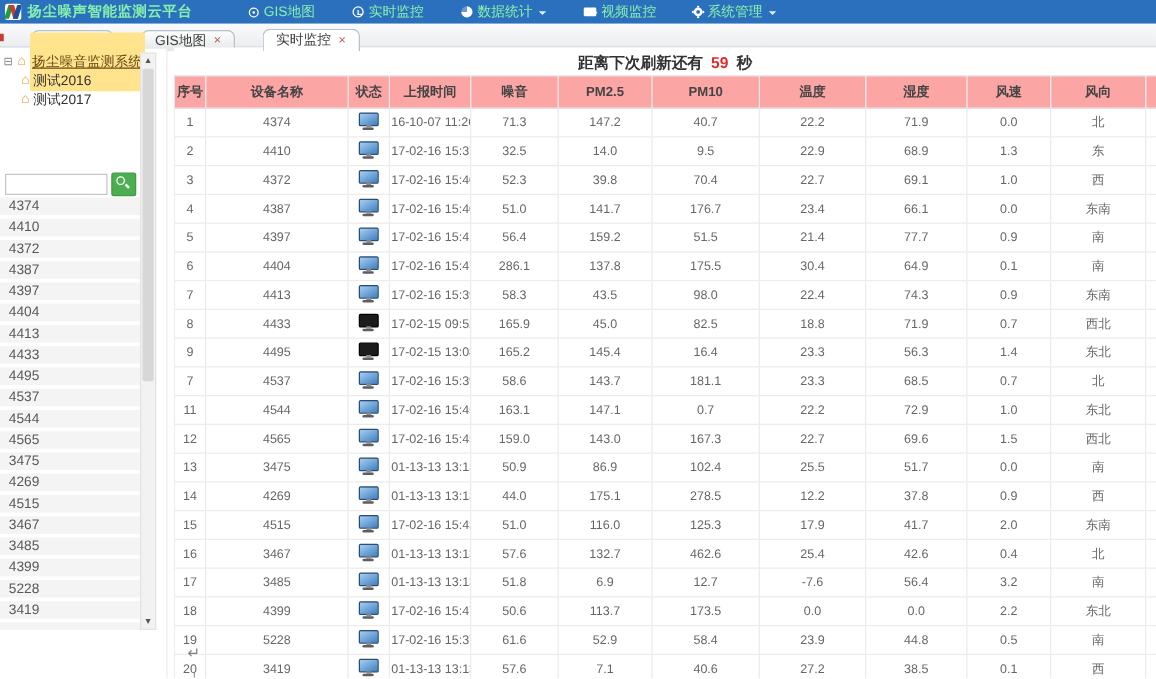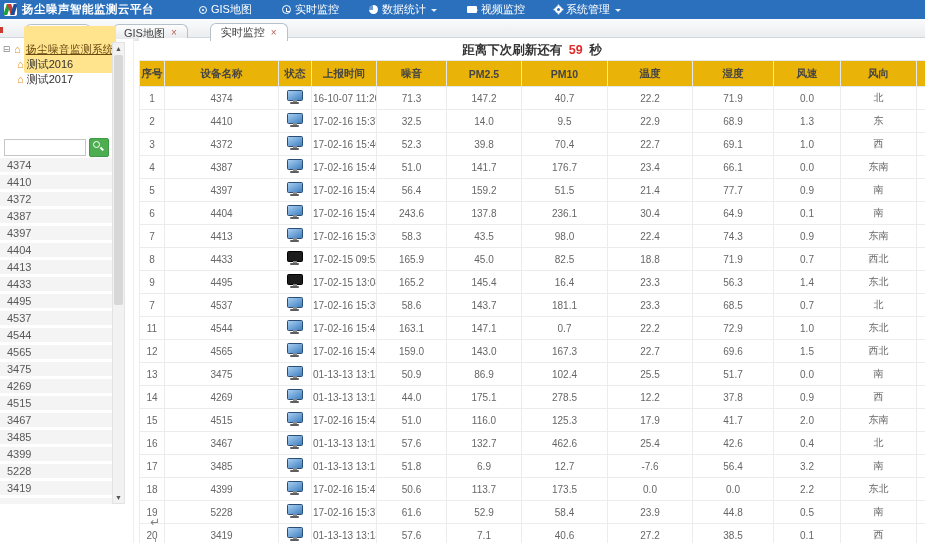--- a/index.html
+++ b/index.html
@@ -1,20 +1,20 @@
 <!DOCTYPE html>
 <html><head>
 <meta charset="utf-8">
 <style>
   html,body{margin:0;padding:0;background:#fff;}
   #page{position:relative;width:925px;height:543px;overflow:hidden;background:#fff;
         font-family:"Liberation Sans","DejaVu Sans",sans-serif;-webkit-font-smoothing:antialiased;}
 
   
-  .navbar{position:absolute;top:0;left:0;right:0;height:19px;background:#2b70bd;display:flex;align-items:center;color:#ffffff;}
+  .navbar{position:absolute;top:0;left:0;right:0;height:19px;background:#2b70bd;display:flex;align-items:center;color:#86efac;}
   .logo{width:13px;height:13px;background:#fff;border-radius:2px;margin:0 5px 0 4px;position:relative;overflow:hidden;flex:none;}
   .logo i{position:absolute;top:1px;bottom:1px;width:4px;}
   .logo .l1{left:1px;background:#1f9e3d;transform:skewX(-18deg);}
   .logo .l2{left:5px;background:#cc3a31;transform:skewX(18deg);}
   .logo .l3{left:8px;background:#1d4f9c;transform:skewX(-18deg);}
   .brand{font-size:11.5px;font-weight:bold;letter-spacing:.5px;margin-right:30px;white-space:nowrap;}
   .navmenu{display:flex;align-items:center;height:100%;}
   .nav-item{display:flex;align-items:center;gap:4px;font-size:11px;padding:0 15px;height:100%;cursor:pointer;white-space:nowrap;}
   .caret{width:0;height:0;border:3px solid transparent;border-top-color:#e8eef6;margin-top:4px;margin-left:1px;}
   .nico{display:inline-block;position:relative;flex:none;}
@@ -60,21 +60,21 @@
   .sarrow.up{top:0;}.sarrow.down{bottom:0;}
   .sthumb{position:absolute;left:1px;top:12px;width:9px;height:250px;background:#d7d7d7;border-radius:2px;cursor:pointer;}
   .vdivider{position:absolute;left:133px;top:39px;bottom:0;width:1px;background:#eee;}
 
   
   .main{position:absolute;left:139px;top:38px;right:0;bottom:0;background:#fff;overflow:hidden;}
   .refresh{position:absolute;top:4px;left:0;width:786px;text-align:center;font-size:12.5px;font-weight:bold;color:#333;}
   .refresh .sec{color:#e02b2b;margin:0 3px;}
   .tblwrap{position:absolute;top:22px;left:0;}
   table{border-collapse:collapse;table-layout:fixed;width:800px;font-size:10px;color:#666;}
-  th{height:23px;background:#eab308;font-weight:bold;color:#444;font-size:10.5px;border:1px solid #e4e8eb;text-align:center;}
+  th{height:23px;background:#fca5a5;font-weight:bold;color:#444;font-size:10.5px;border:1px solid #e4e8eb;text-align:center;}
   td{height:20px;text-align:center;border:1px solid #ececec;border-top:none;overflow:hidden;white-space:nowrap;}
   tr[data-name="table-row"]{cursor:pointer;background:#fff;}
   .monitor{display:inline-block;width:14px;height:9px;border:1px solid #2a4d73;border-radius:1.5px;
            background:linear-gradient(150deg,#a8cef1,#3e7fc1);position:relative;vertical-align:middle;margin-bottom:5px;}
   .monitor::before{content:"";position:absolute;left:4.5px;top:9px;width:4px;height:2px;background:#8a8a8a;}
   .monitor::after{content:"";position:absolute;left:2px;top:11px;width:9px;height:2px;background:#5e5e5e;border-radius:1px;}
   .monitor.offline{background:#1c1c1c;border-color:#000;}
   .ret{position:absolute;left:11px;top:477px;color:#808080;font-size:12px;}
   .tick{position:absolute;left:16px;top:500px;width:1px;height:4px;background:#9a9a9a;}
 </style>
@@ -293,23 +293,23 @@
               <td data-name="cell-hum">77.7</td>
               <td data-name="cell-wind">0.9</td>
               <td data-name="cell-dir">南</td>
               <td data-name="cell-extra"></td>
             </tr>
             <tr data-name="table-row">
               <td data-name="cell-no">6</td>
               <td data-name="cell-device-name">4404</td>
               <td data-name="cell-status"><span class="monitor" data-name="monitor-status-icon"></span></td>
               <td data-name="cell-time">17-02-16 15:47:54</td>
-              <td data-name="cell-noise">243.6</td>
+              <td data-name="cell-noise">286.1</td>
               <td data-name="cell-pm25">137.8</td>
-              <td data-name="cell-pm10">236.1</td>
+              <td data-name="cell-pm10">175.5</td>
               <td data-name="cell-temp">30.4</td>
               <td data-name="cell-hum">64.9</td>
               <td data-name="cell-wind">0.1</td>
               <td data-name="cell-dir">南</td>
               <td data-name="cell-extra"></td>
             </tr>
             <tr data-name="table-row">
               <td data-name="cell-no">7</td>
               <td data-name="cell-device-name">4413</td>
               <td data-name="cell-status"><span class="monitor" data-name="monitor-status-icon"></span></td>

